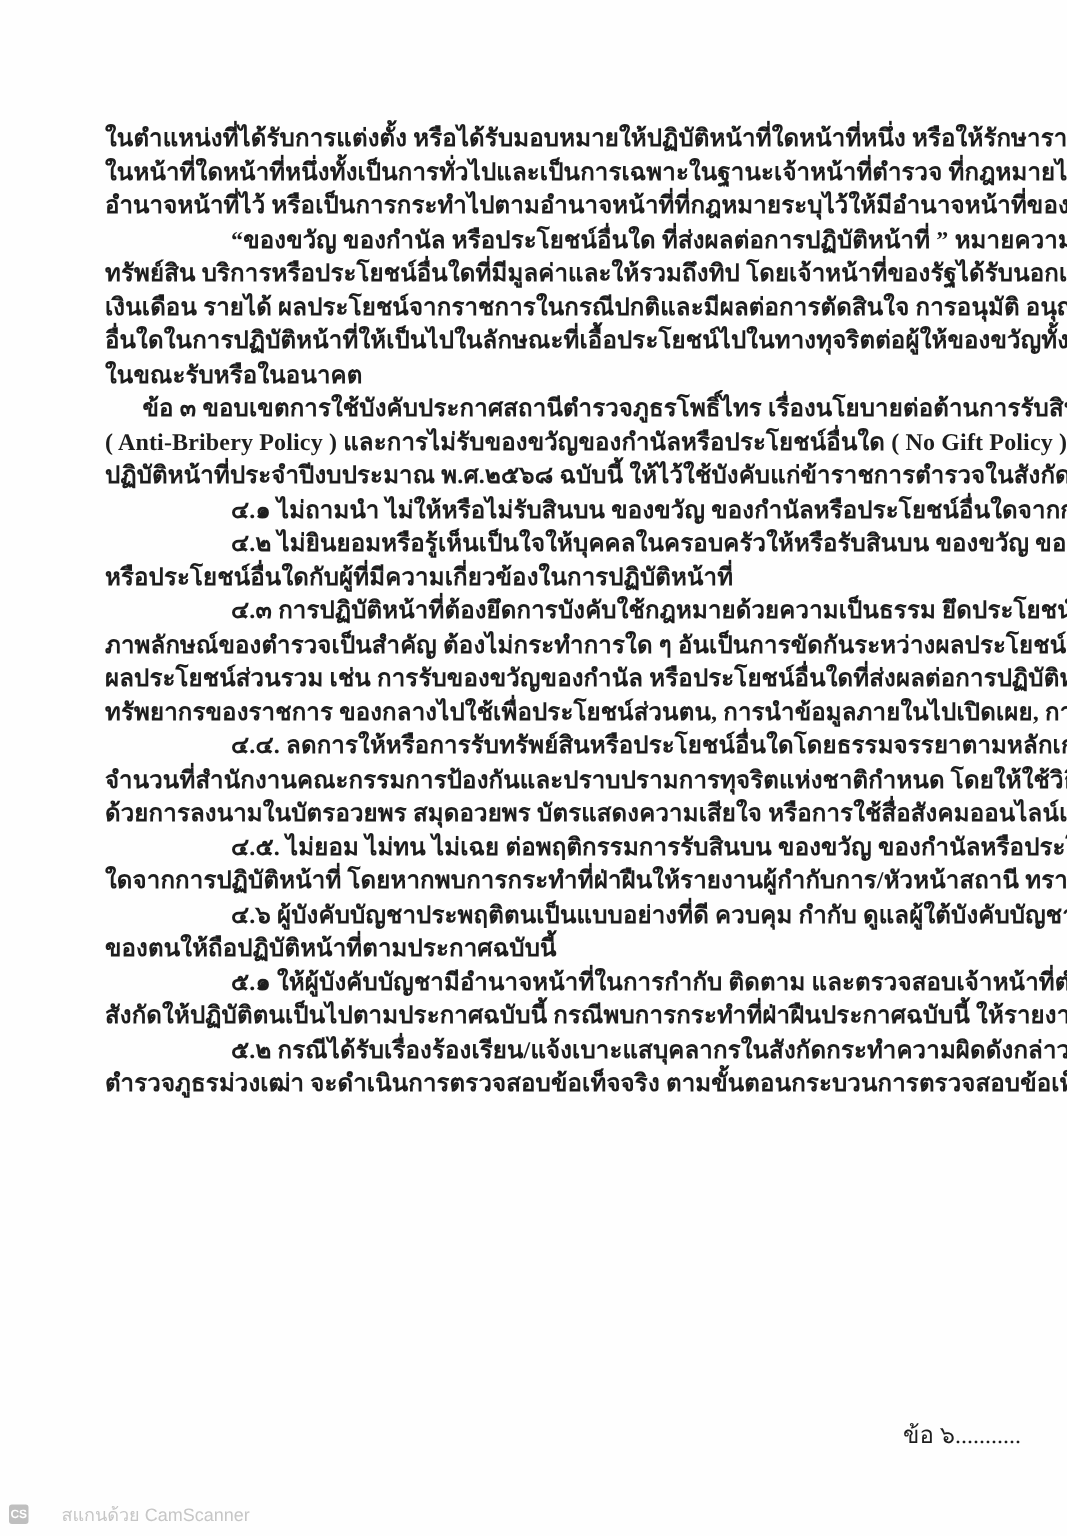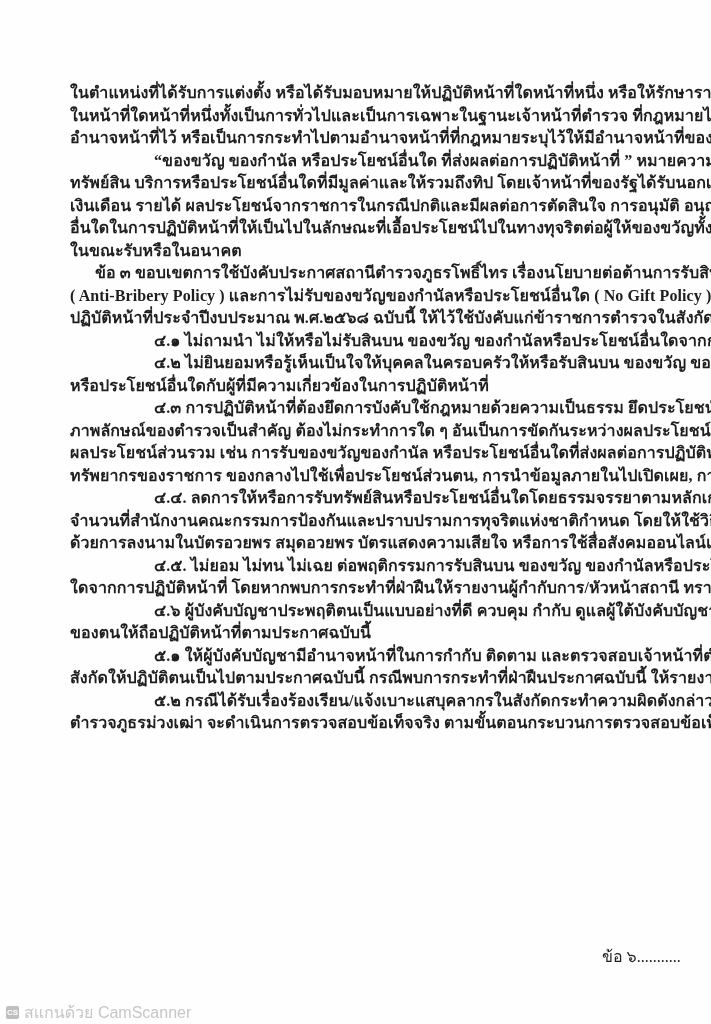--- a/index.html
+++ b/index.html
@@ -45,38 +45,38 @@
     font-weight: 400;
     white-space: nowrap;
     margin-left: 46px;
   }
   .camscanner {
     position: absolute;
     left: 6px;
     top: 1000px;
     display: flex;
     align-items: center;
-    gap: 5px;
+    gap: 22px;
   }
   .cs-badge {
     width: 13px;
     height: 13px;
     background: #bfbfbf;
     color: #ffffff;
     border-radius: 2px;
     font-size: 8px;
     font-weight: bold;
     display: flex;
     align-items: center;
     justify-content: center;
     font-family: "Liberation Sans", sans-serif;
   }
   .cs-label {
     color: #c6c6c6;
-    font-size: 16px;
+    font-size: 12px;
     font-family: "Liberation Sans", sans-serif;
   }
 </style>
 </head>
 <body>
 
 <div class="page">
   <div class="text-block" id="doc-lines">
       <div class="line indent0">ในตำแหน่งที่ได้รับการแต่งตั้ง หรือได้รับมอบหมายให้ปฏิบัติหน้าที่ใดหน้าที่หนึ่ง หรือให้รักษาราชการแทน</div>
       <div class="line indent0">ในหน้าที่ใดหน้าที่หนึ่งทั้งเป็นการทั่วไปและเป็นการเฉพาะในฐานะเจ้าหน้าที่ตำรวจ ที่กฎหมายได้กำหนด</div>

